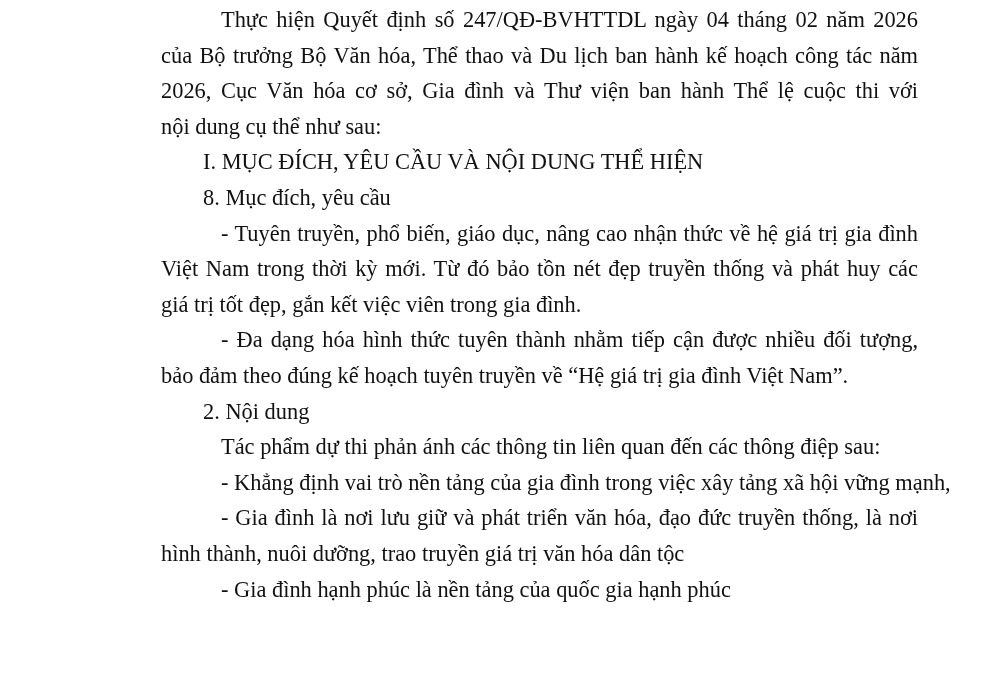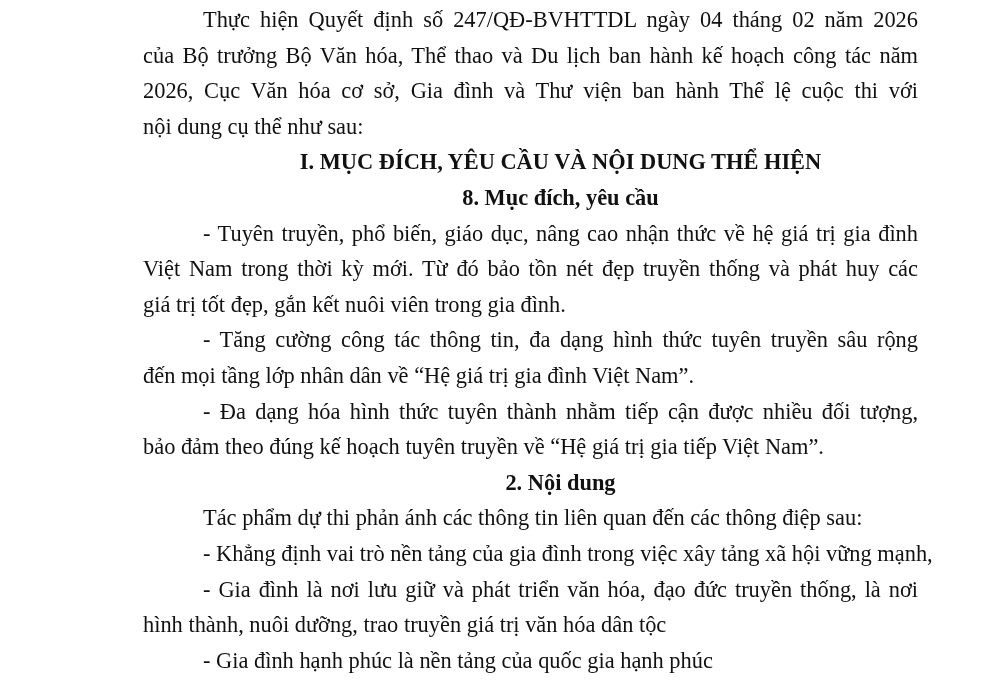--- a/index.html
+++ b/index.html
@@ -19,26 +19,26 @@
     top: 2px;
     width: 775px;
     font-family: "Liberation Serif", "DejaVu Serif", serif;
     font-size: 22.4px;
     line-height: 35.6px;
     color: #111111;
   }
   .heading {
     margin: 0;
     padding-left: 60px;
-    font-weight: bold;
-    text-align: center;
+    font-weight: normal;
   }
   .line {
     display: block;
     white-space: nowrap;
+    margin-left: 18px;
   }
   .justify-line {
     text-align: justify;
     text-align-last: justify;
   }
 </style>
 </head>
 <body>
 
 <div class="page">
@@ -50,31 +50,27 @@
     <span class="line">nội dung cụ thể như sau:</span>
   </div>
 
   <div class="heading">I. MỤC ĐÍCH, YÊU CẦU VÀ NỘI DUNG THỂ HIỆN</div>
 
   <div class="heading">8. Mục đích, yêu cầu</div>
 
   <div>
     <span class="line justify-line" style="padding-left:60px;">- Tuyên truyền, phổ biến, giáo dục, nâng cao nhận thức về hệ giá trị gia đình</span>
     <span class="line justify-line">Việt Nam trong thời kỳ mới. Từ đó bảo tồn nét đẹp truyền thống và phát huy các</span>
-    <span class="line">giá trị tốt đẹp, gắn kết nuôi viên trong gia đình.</span>
+    <span class="line">giá trị tốt đẹp, gắn kết việc viên trong gia đình.</span>
   </div>
 
-  <div>
-    <span class="line justify-line" style="padding-left:60px;">- Tăng cường công tác thông tin, đa dạng hình thức tuyên truyền sâu rộng</span>
-    <span class="line">đến mọi tầng lớp nhân dân về “Hệ giá trị gia đình Việt Nam”.</span>
-  </div>
 
   <div>
     <span class="line justify-line" style="padding-left:60px;">- Đa dạng hóa hình thức tuyên thành nhằm tiếp cận được nhiều đối tượng,</span>
-    <span class="line">bảo đảm theo đúng kế hoạch tuyên truyền về “Hệ giá trị gia tiếp Việt Nam”.</span>
+    <span class="line">bảo đảm theo đúng kế hoạch tuyên truyền về “Hệ giá trị gia đình Việt Nam”.</span>
   </div>
 
   <div class="heading">2. Nội dung</div>
 
   <span class="line" style="padding-left:60px;">Tác phẩm dự thi phản ánh các thông tin liên quan đến các thông điệp sau:</span>
 
   <div>
     <span class="line justify-line" style="padding-left:60px;">- Khẳng định vai trò nền tảng của gia đình trong việc xây tảng xã hội vững mạnh,</span>
   </div>
 

